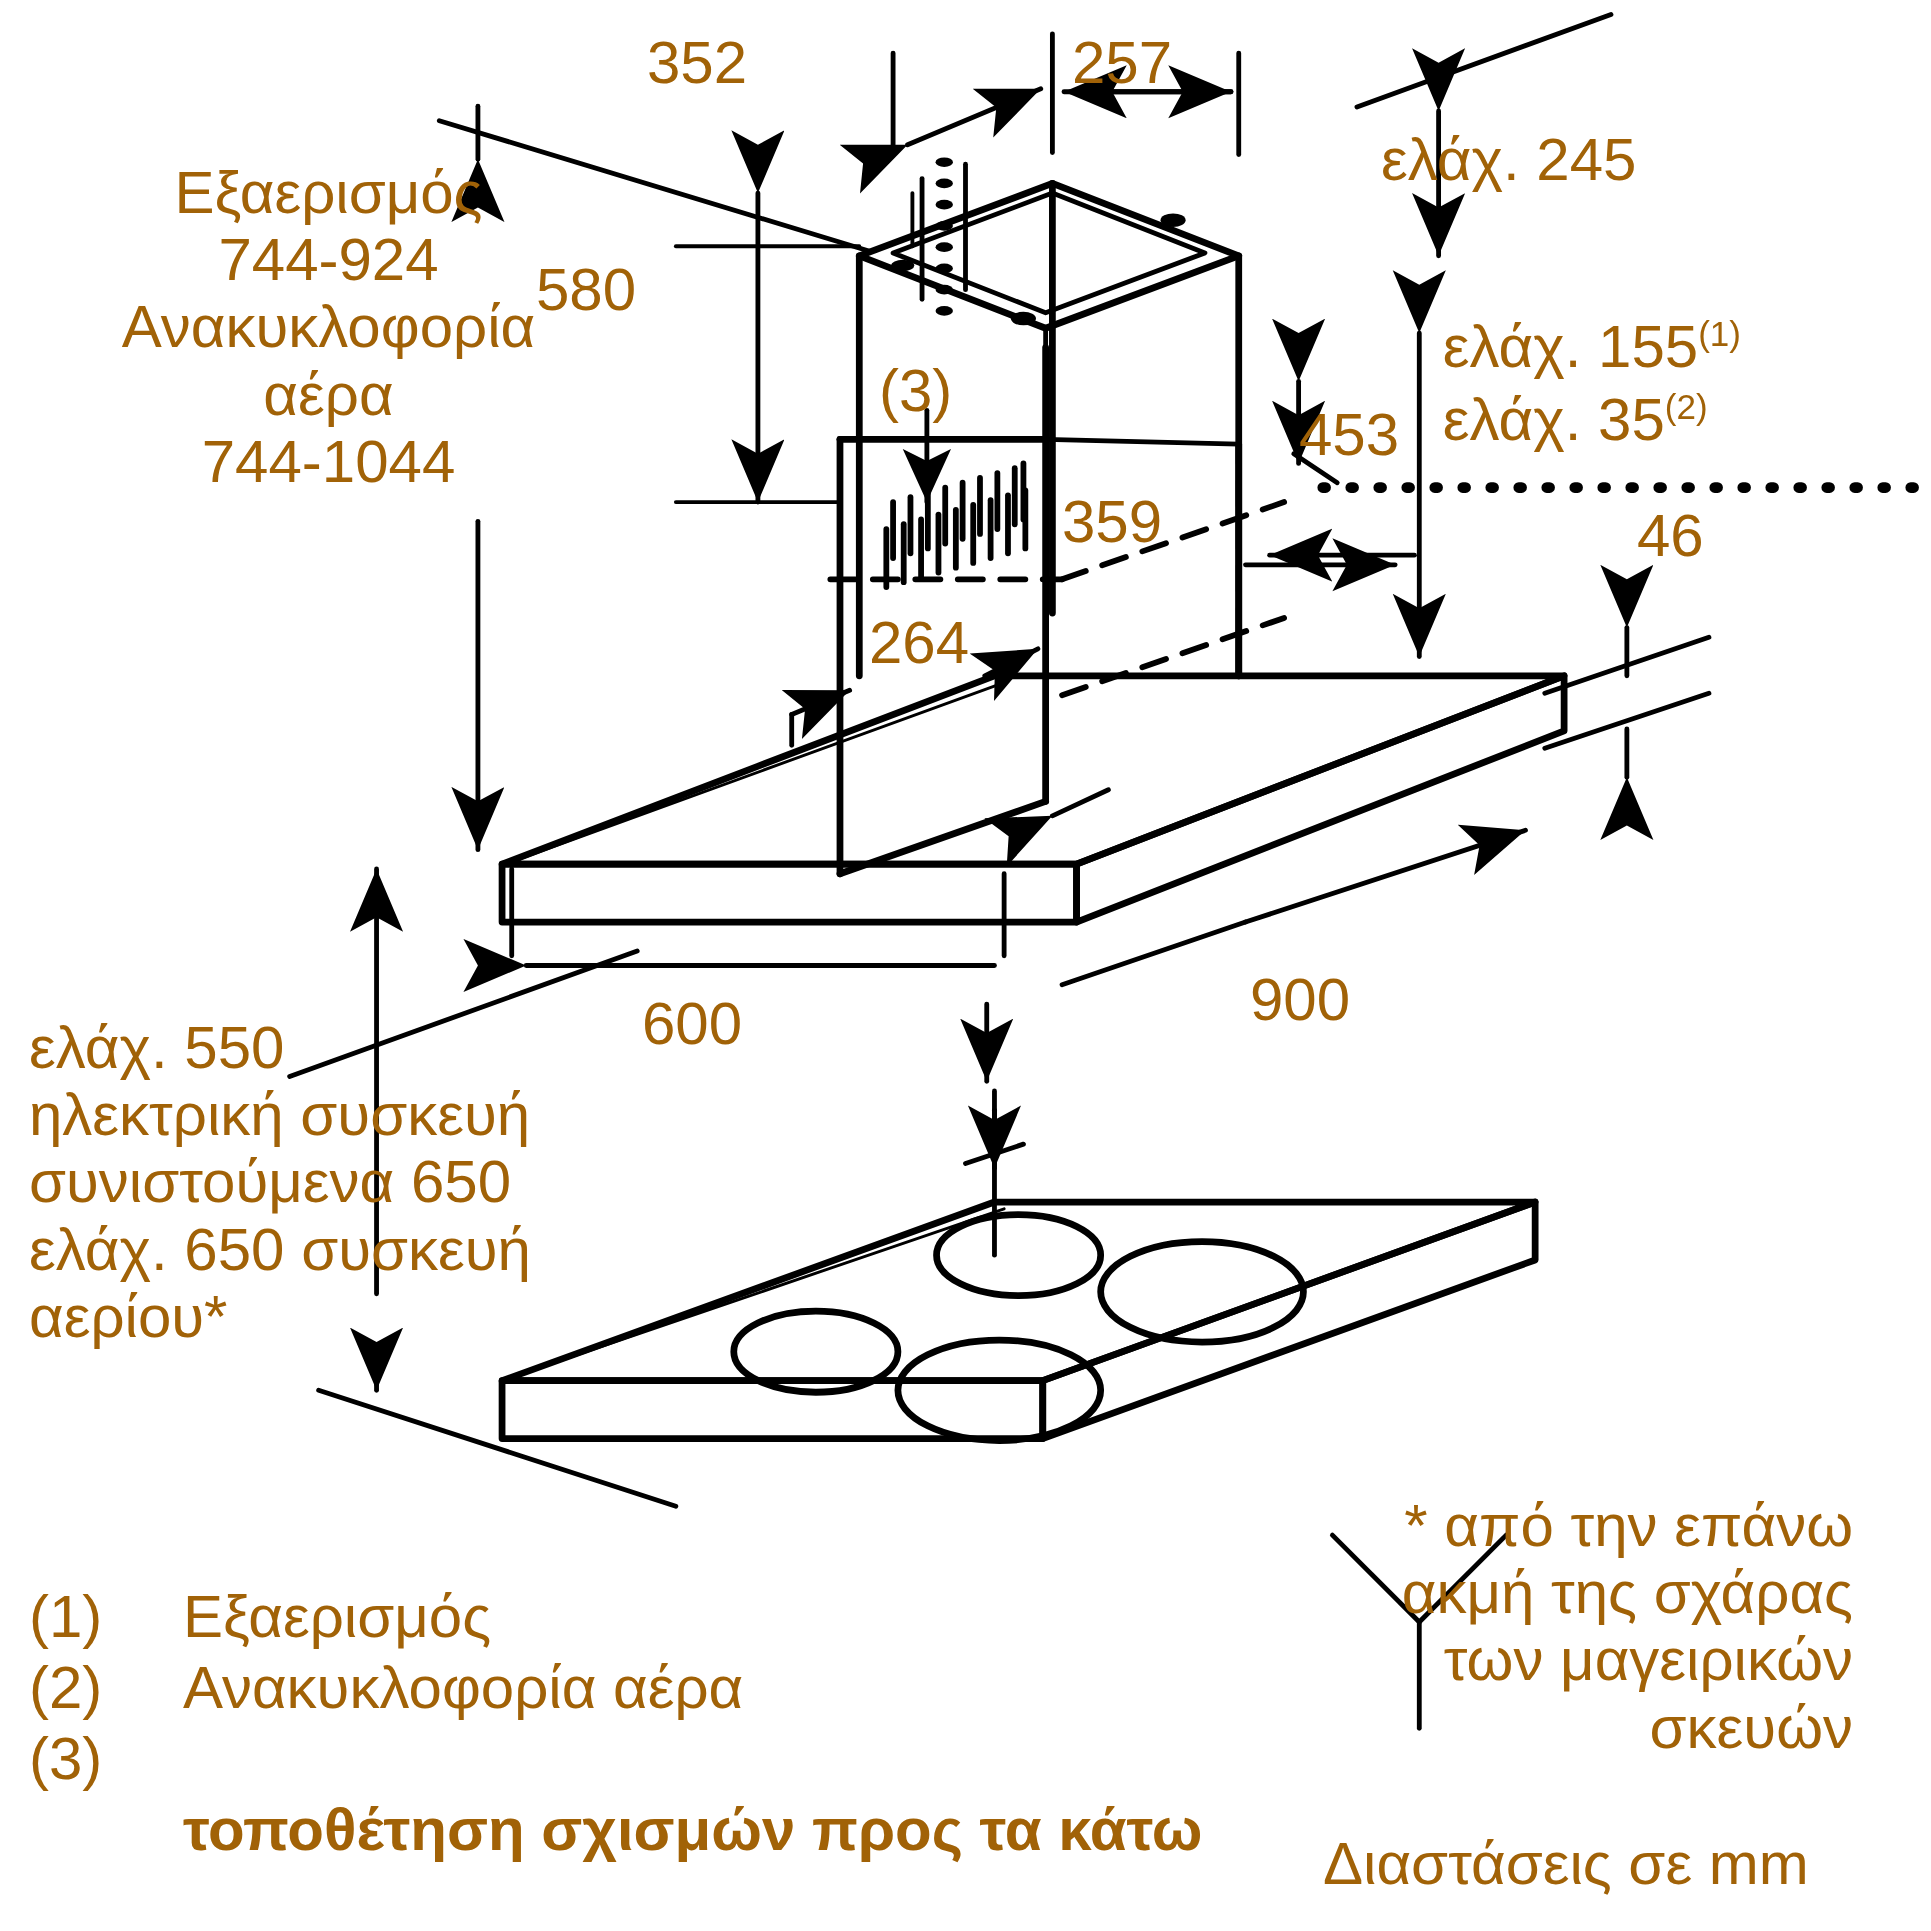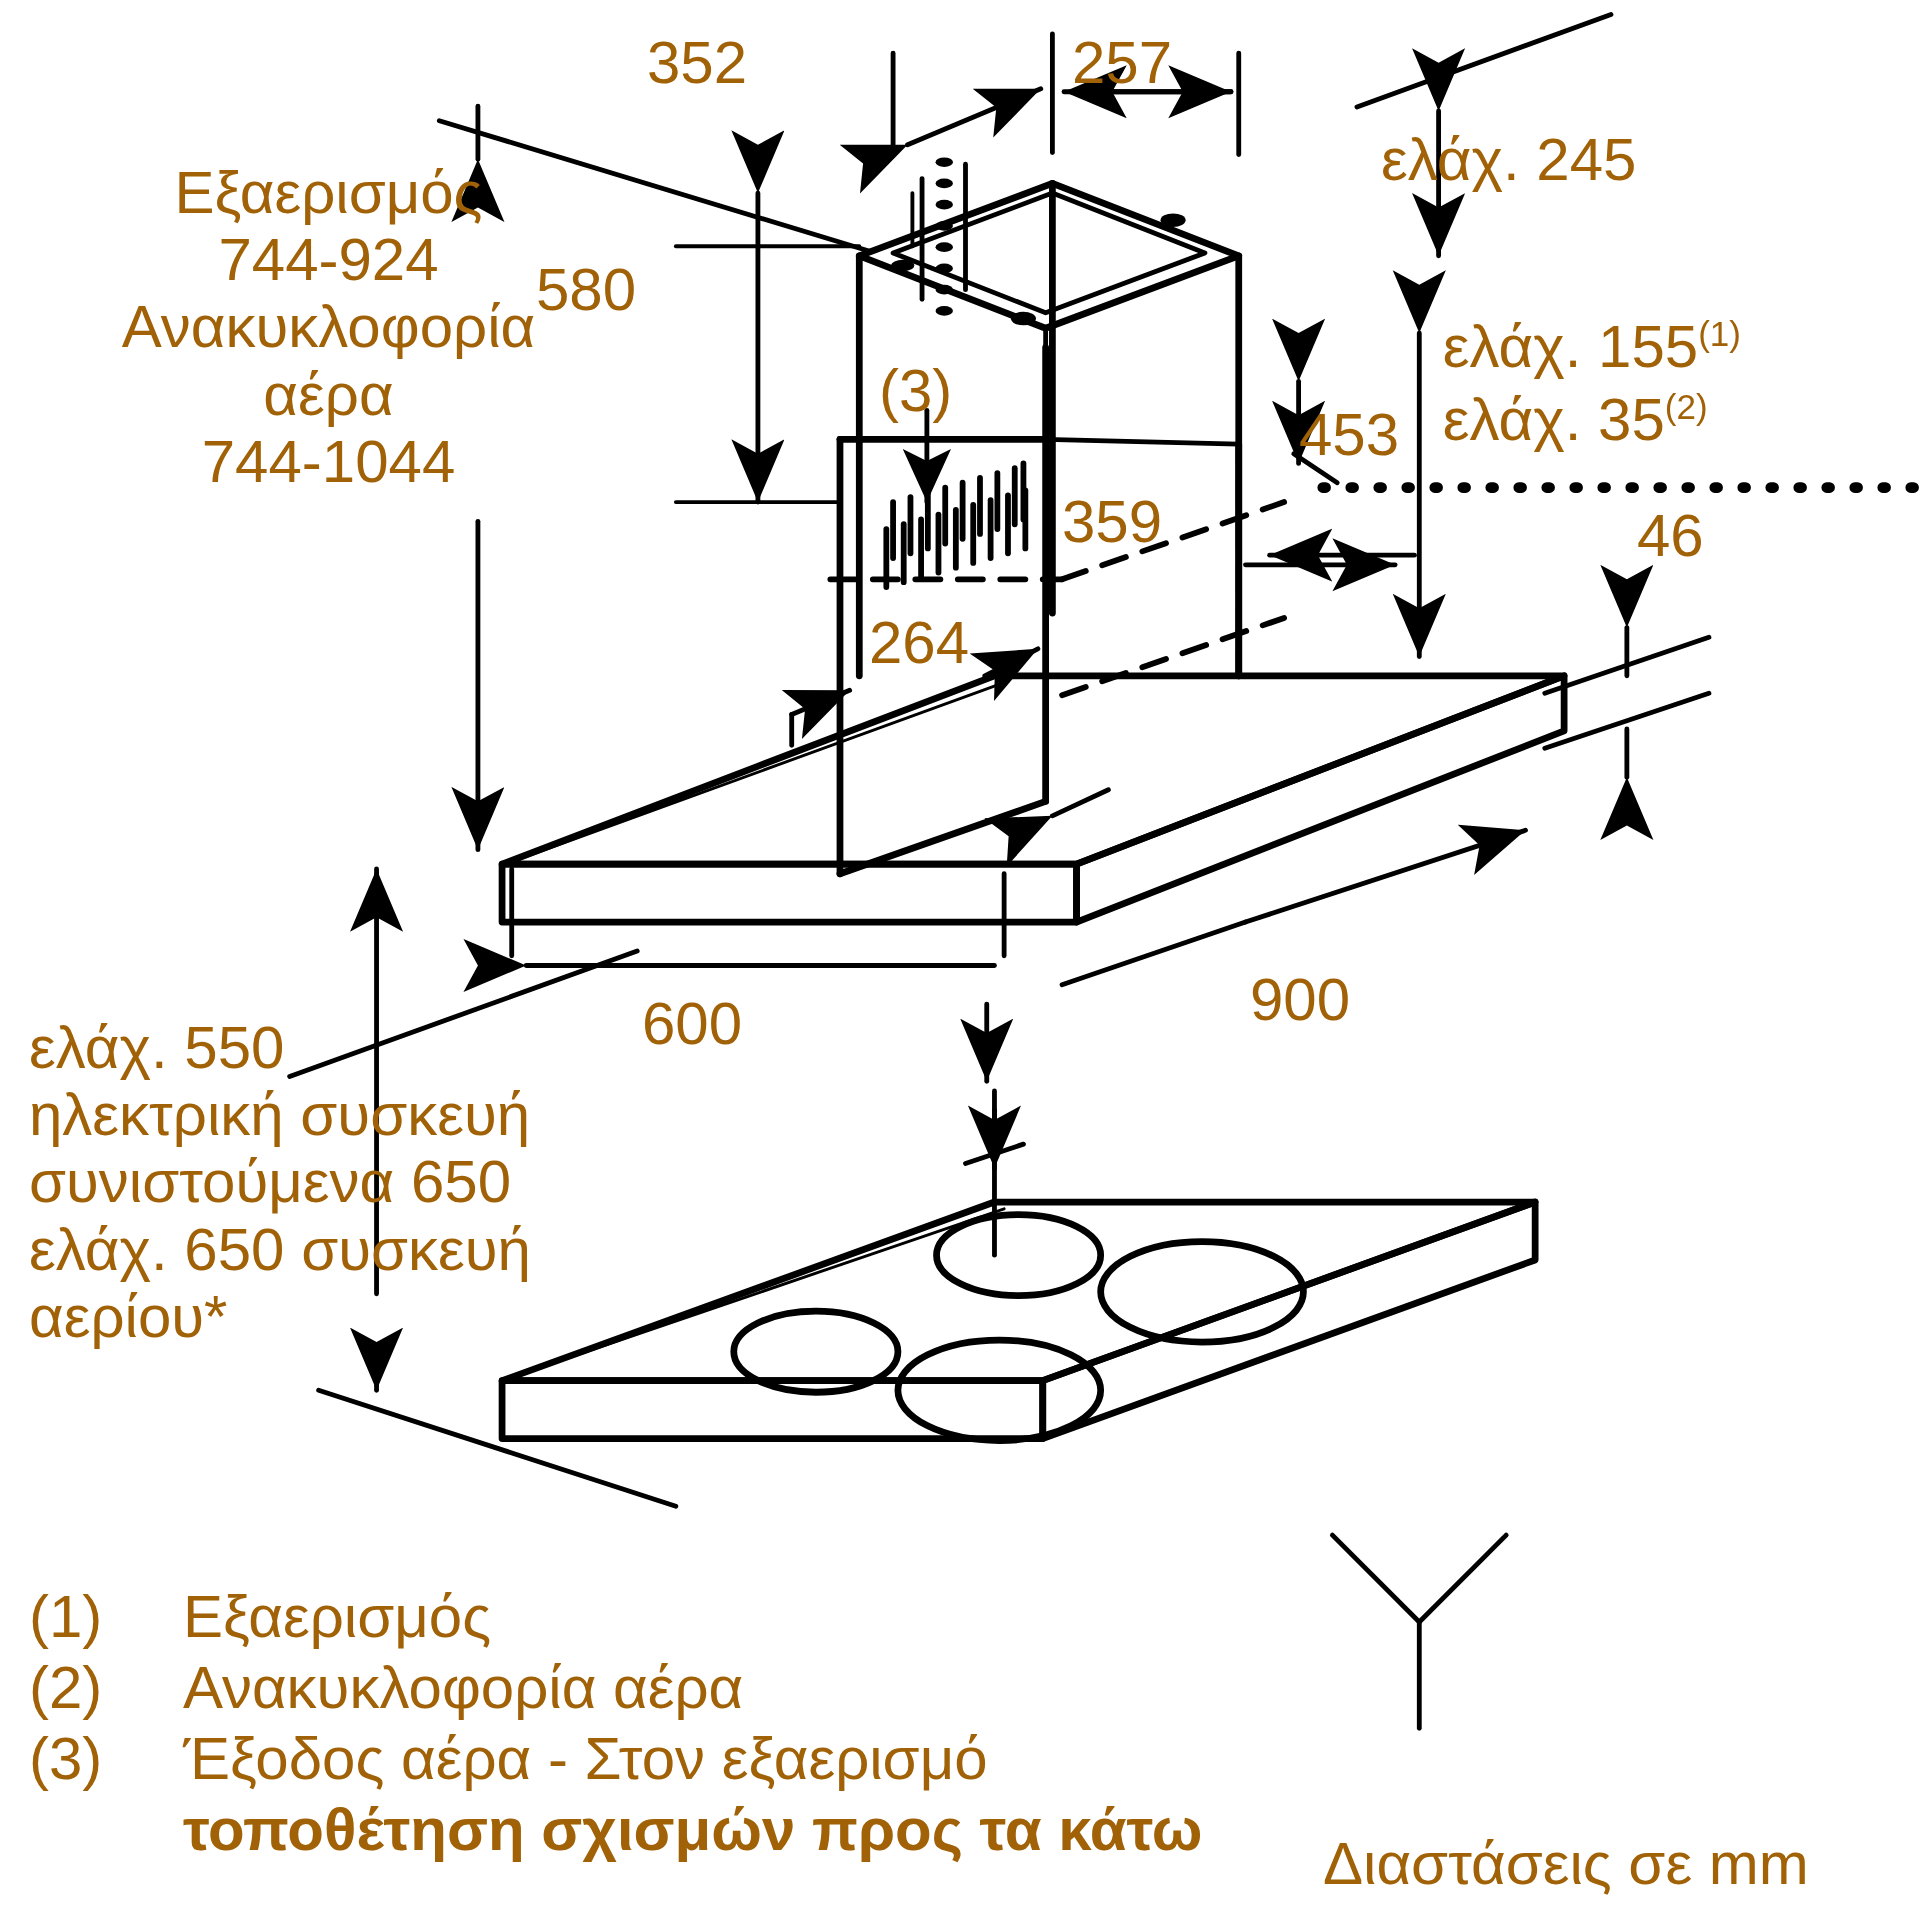--- a/index.html
+++ b/index.html
@@ -244,35 +244,38 @@
   <div class="txt dim" style="left:1250px; top:966px;">900</div>
 
   <div class="txt dim" style="left:642px; top:990px;">600</div>
 
   <div class="txt blk" style="left:29px; top:1014px; width:666px;">ελάχ. 550
 ηλεκτρική συσκευή
 συνιστούμενα 650
 ελάχ. 650 συσκευή
 αερίου*</div>
 
+  <div class="txt blk rt" style="left:1081px; top:1492px; width:772px;">* από την επάνω
+ακμή της σχάρας
+των μαγειρικών
+σκευών</div>
 
   <div class="txt blk" style="left:1323px; top:1830px;">Διαστάσεις σε mm</div>
 
   <div style="position:absolute; left:29px; top:1583px; width:1313px;">
     <div style="position:relative; height:71px;">
       <span class="txt legend" style="left:0; top:0;">(1)</span>
       <span class="txt legend" style="left:154px; top:0;">Εξαερισμός</span>
     </div>
     <div style="position:relative; height:71px;">
       <span class="txt legend" style="left:0; top:0;">(2)</span>
       <span class="txt legend" style="left:154px; top:0;">Ανακυκλοφορία αέρα</span>
     </div>
     <div style="position:relative; height:71px;">
       <span class="txt legend" style="left:0; top:0;">(3)</span>
-      <span class="txt legend" style="left:154px; top:0;">Έξοδος αέρα - Στον εξαερισμό</span>
     </div>
     <div style="position:relative; height:71px;">
       <span class="txt legend" style="left:0; top:0;"></span>
       <span class="txt legend" style="left:154px; top:0;font-weight:bold;">τοποθέτηση σχισμών προς τα κάτω</span>
     </div>
   </div>
 
 </div>
 
 

